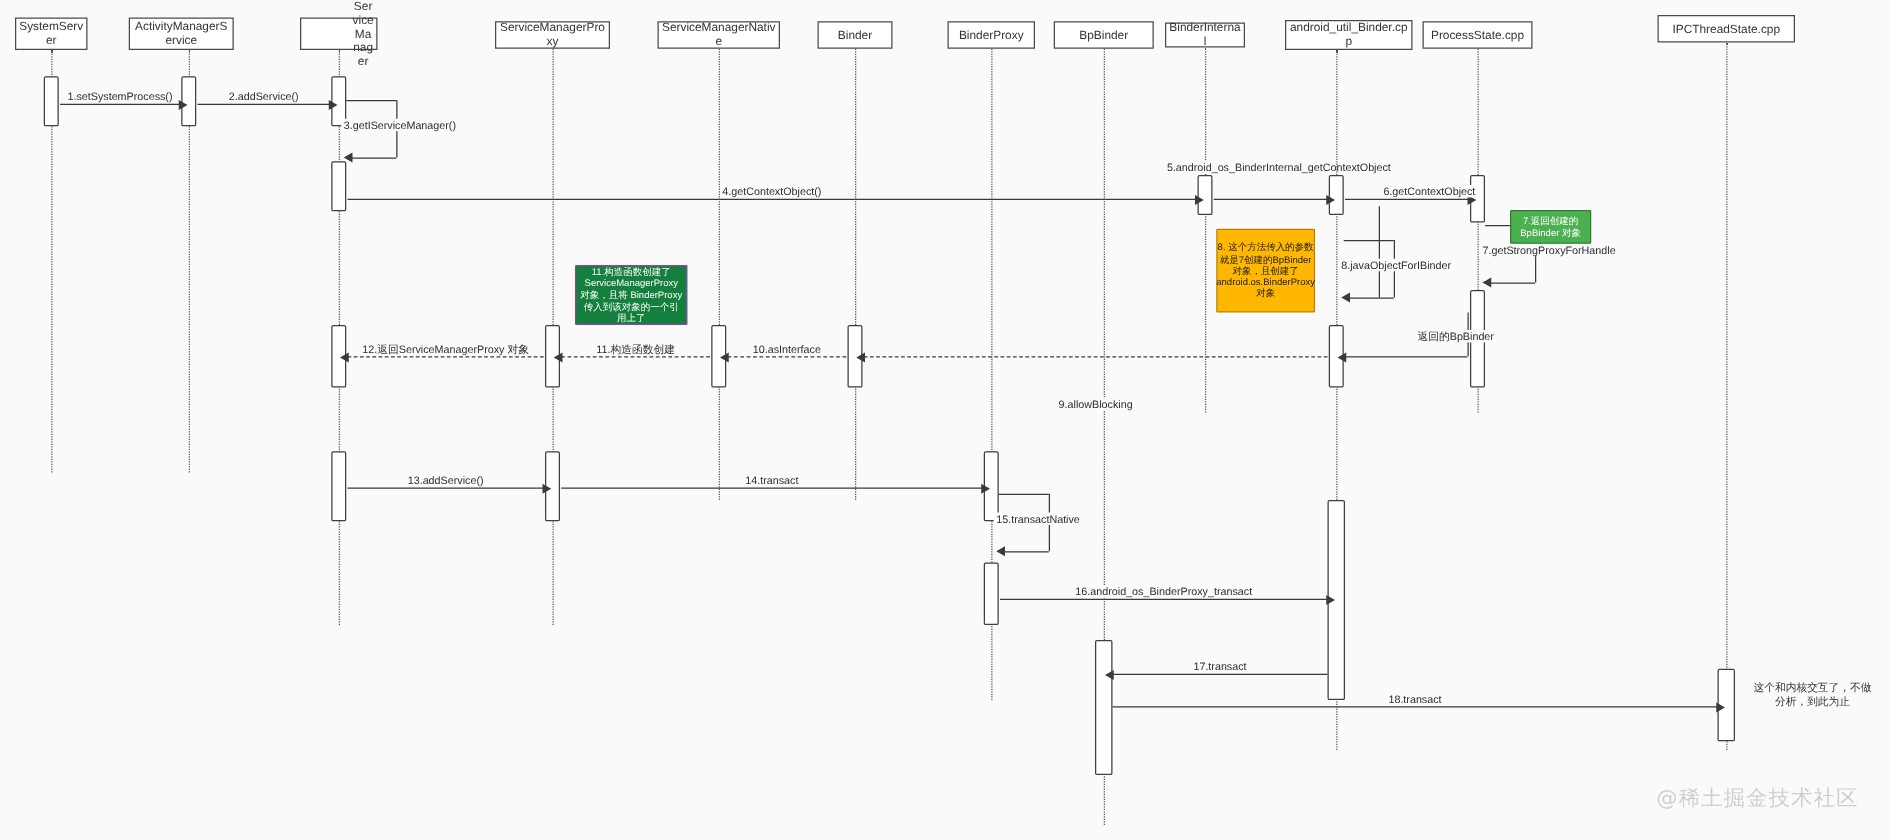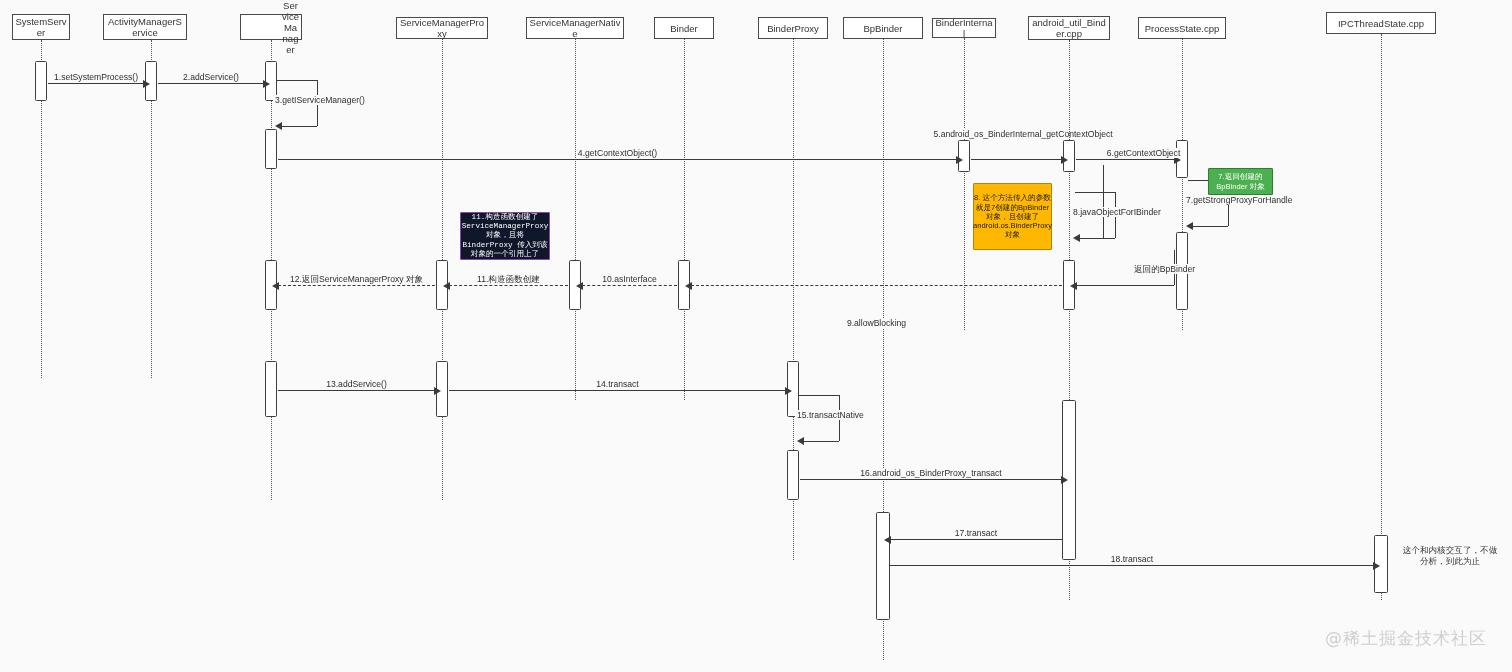--- a/index.html
+++ b/index.html
@@ -119,24 +119,23 @@
     background: #ffb700;
     border: 1.2px solid #b88400;
     color: #1c1c1c;
   }
   .note.green {
     background: #4caf50;
     border: 1.2px solid #2e7d32;
     color: #ffffff;
   }
   .note.purple {
-    background: #0f172a;
+    background: #15803d;
     border: 1.2px solid #8e44ad;
     color: #ffffff;
-    font-family: Liberation Mono, monospace;
   }
   .plain-note {
     position: absolute;
     font-size: 8.6px;
     line-height: 11px;
     color: #333333;
     text-align: center;
     z-index: 5;
   }
   .watermark {
@@ -172,21 +171,21 @@
     </div>
     <div class="participant" style="left: 758px; top: 17px; width: 70px; height: 22px;">
       <span>BinderProxy</span>
     </div>
     <div class="participant" style="left: 843px; top: 17px; width: 80px; height: 22px; justify-content: center;">
       <span>BpBinder</span>
     </div>
     <div class="participant" style="left: 932px; top: 18px; width: 64px; height: 20px;">
       <span>BinderInternal</span>
     </div>
-    <div class="participant" style="left: 1028px; top: 16px; width: 82px; height: 24px;">
+    <div class="participant" style="left: 1028px; top: 16px; width: 102px; height: 24px;">
       <span>android_util_Binder.cpp</span>
     </div>
     <div class="participant" style="left: 1138px; top: 17px; width: 88px; height: 22px;">
       <span>ProcessState.cpp</span>
     </div>
     <div class="participant" style="left: 1326px; top: 12px; width: 110px; height: 22px;">
       <span>IPCThreadState.cpp</span>
     </div>
     <div class="lifeline" style="left: 41px; top: 40px; height: 338px;"></div>
     <div class="lifeline" style="left: 151px; top: 40px; height: 338px;"></div>

